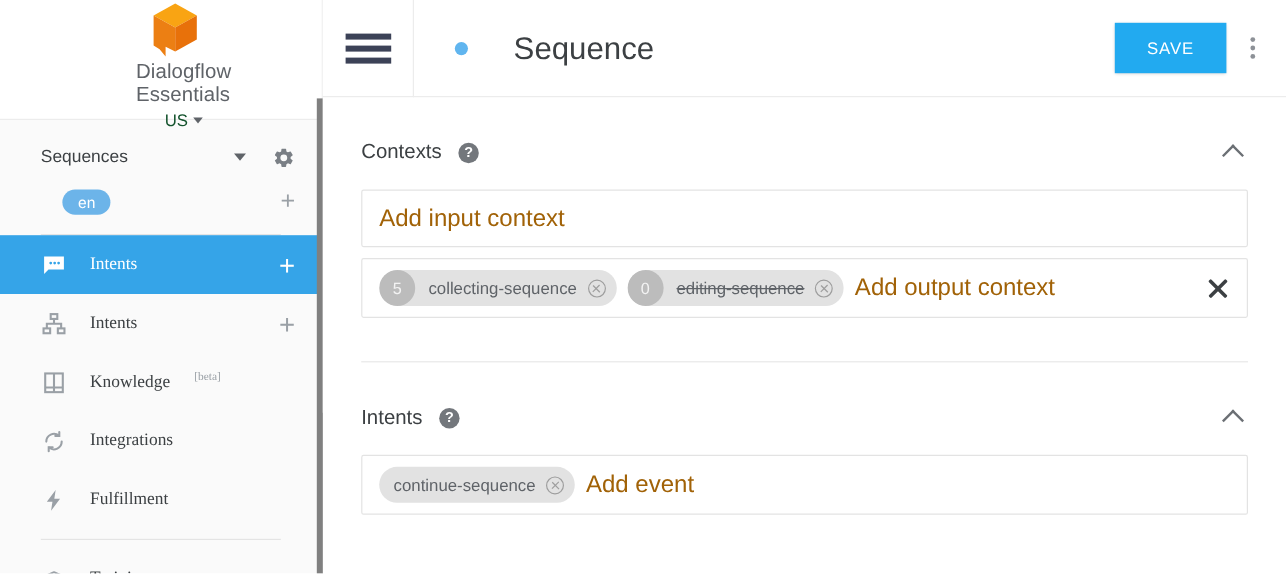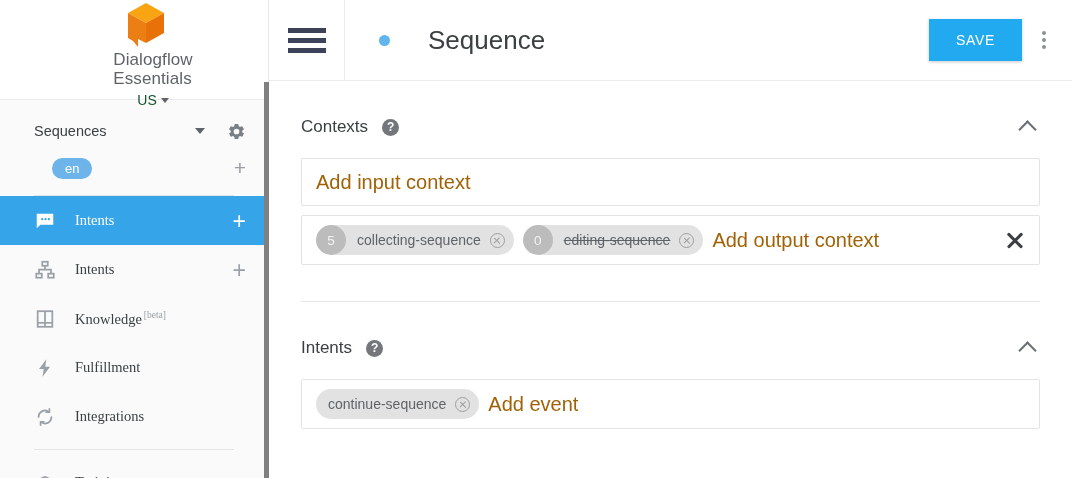--- a/index.html
+++ b/index.html
@@ -77,21 +77,21 @@
     color: #3c4043; font-size: 14.5px; cursor: pointer;
   }
   .nav-item .ic {
     width: 22px; height: 22px; flex: 0 0 22px;
     margin-right: 19px; position: relative;
   }
   .nav-item.active { background: #35a4e8; color: #ffffff; }
   .nav-item .label { flex: 1; white-space: nowrap; font-family: Liberation Serif, serif; }
   .beta {
     font-size: 9.5px; color: #9aa0a6;
-    vertical-align: super; margin-left: 2px;
+    vertical-align: super; margin-left: 20px;
   }
   .nav-plus { font-size: 23px; line-height: 18px; font-weight: 300; color: #9aa0a6; }
   .nav-item.active .nav-plus { color: #ffffff; font-weight: 400; }
   .nav-divider { height: 1px; background: #e4e4e4; margin: 8px 34px; }
 
   #sb-scroll {
     position: absolute; right: -1px; top: 82px;
     width: 5px; height: 396px; background: #808080; border-radius: 0;
   }
 
@@ -269,37 +269,37 @@
           <path d="M4 16.2h16"></path>
         </svg>
       </span>
       <span class="label">
         <span>Knowledge</span><span class="beta">[beta]</span>
       </span>
     </div>
 
     <div class="nav-item">
       <span class="ic">
-        <svg width="22" height="22" viewBox="0 0 24 24" fill="#9aa0a6">
-          <path d="M13.5 2.5L5.5 13.2h5.1l-1.3 8.3 8.2-10.9h-5.2z"></path>
-        </svg>
-      </span>
-      <span class="label">Fulfillment</span>
-    </div>
-
-    <div class="nav-item">
-      <span class="ic">
         <svg width="22" height="22" viewBox="0 0 24 24" fill="none" stroke="#9aa0a6" stroke-width="1.9" stroke-linecap="round">
           <path d="M19 12a7 7 0 01-11.5 5.4"></path>
           <path d="M5 12A7 7 0 0116.5 6.6"></path>
           <path d="M16.8 3.2v3.6h-3.6"></path>
           <path d="M7.2 20.8v-3.6h3.6"></path>
         </svg>
       </span>
       <span class="label">Integrations</span>
+    </div>
+
+    <div class="nav-item">
+      <span class="ic">
+        <svg width="22" height="22" viewBox="0 0 24 24" fill="#9aa0a6">
+          <path d="M13.5 2.5L5.5 13.2h5.1l-1.3 8.3 8.2-10.9h-5.2z"></path>
+        </svg>
+      </span>
+      <span class="label">Fulfillment</span>
     </div>
 
     <div class="nav-divider"></div>
 
     <div class="nav-item">
       <span class="ic">
         <svg width="22" height="22" viewBox="0 0 24 24" fill="none" stroke="#9aa0a6" stroke-width="1.8" stroke-linejoin="round">
           <path d="M2.8 9.3L12 5.2l9.2 4.1L12 13.4z"></path>
           <path d="M6.2 11v4.2c0 1.6 2.6 2.9 5.8 2.9s5.8-1.3 5.8-2.9V11"></path>
         </svg>

